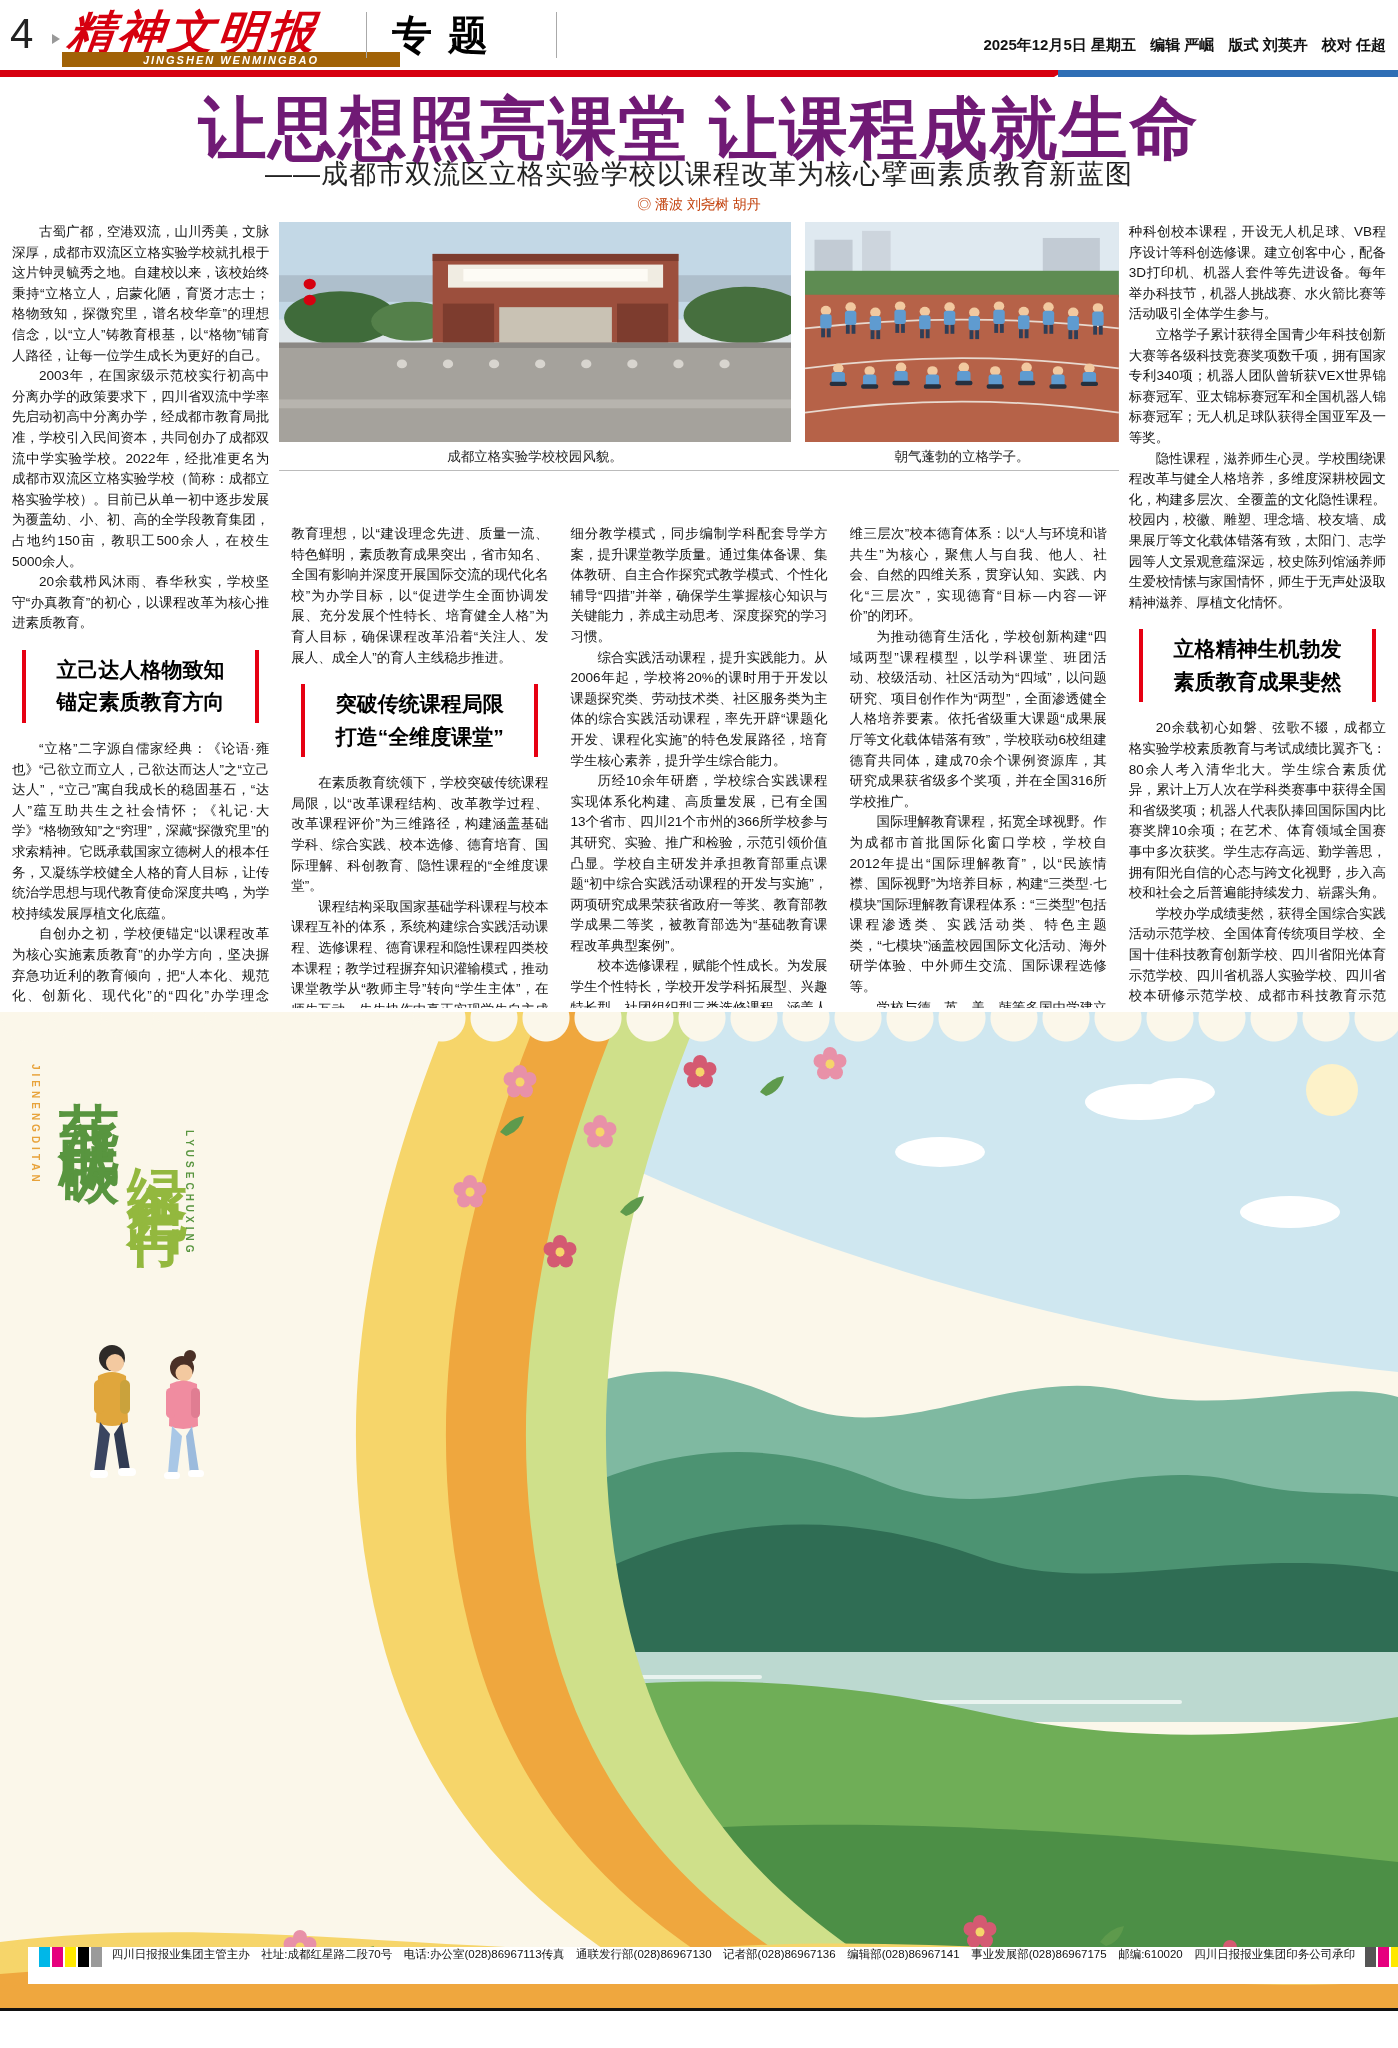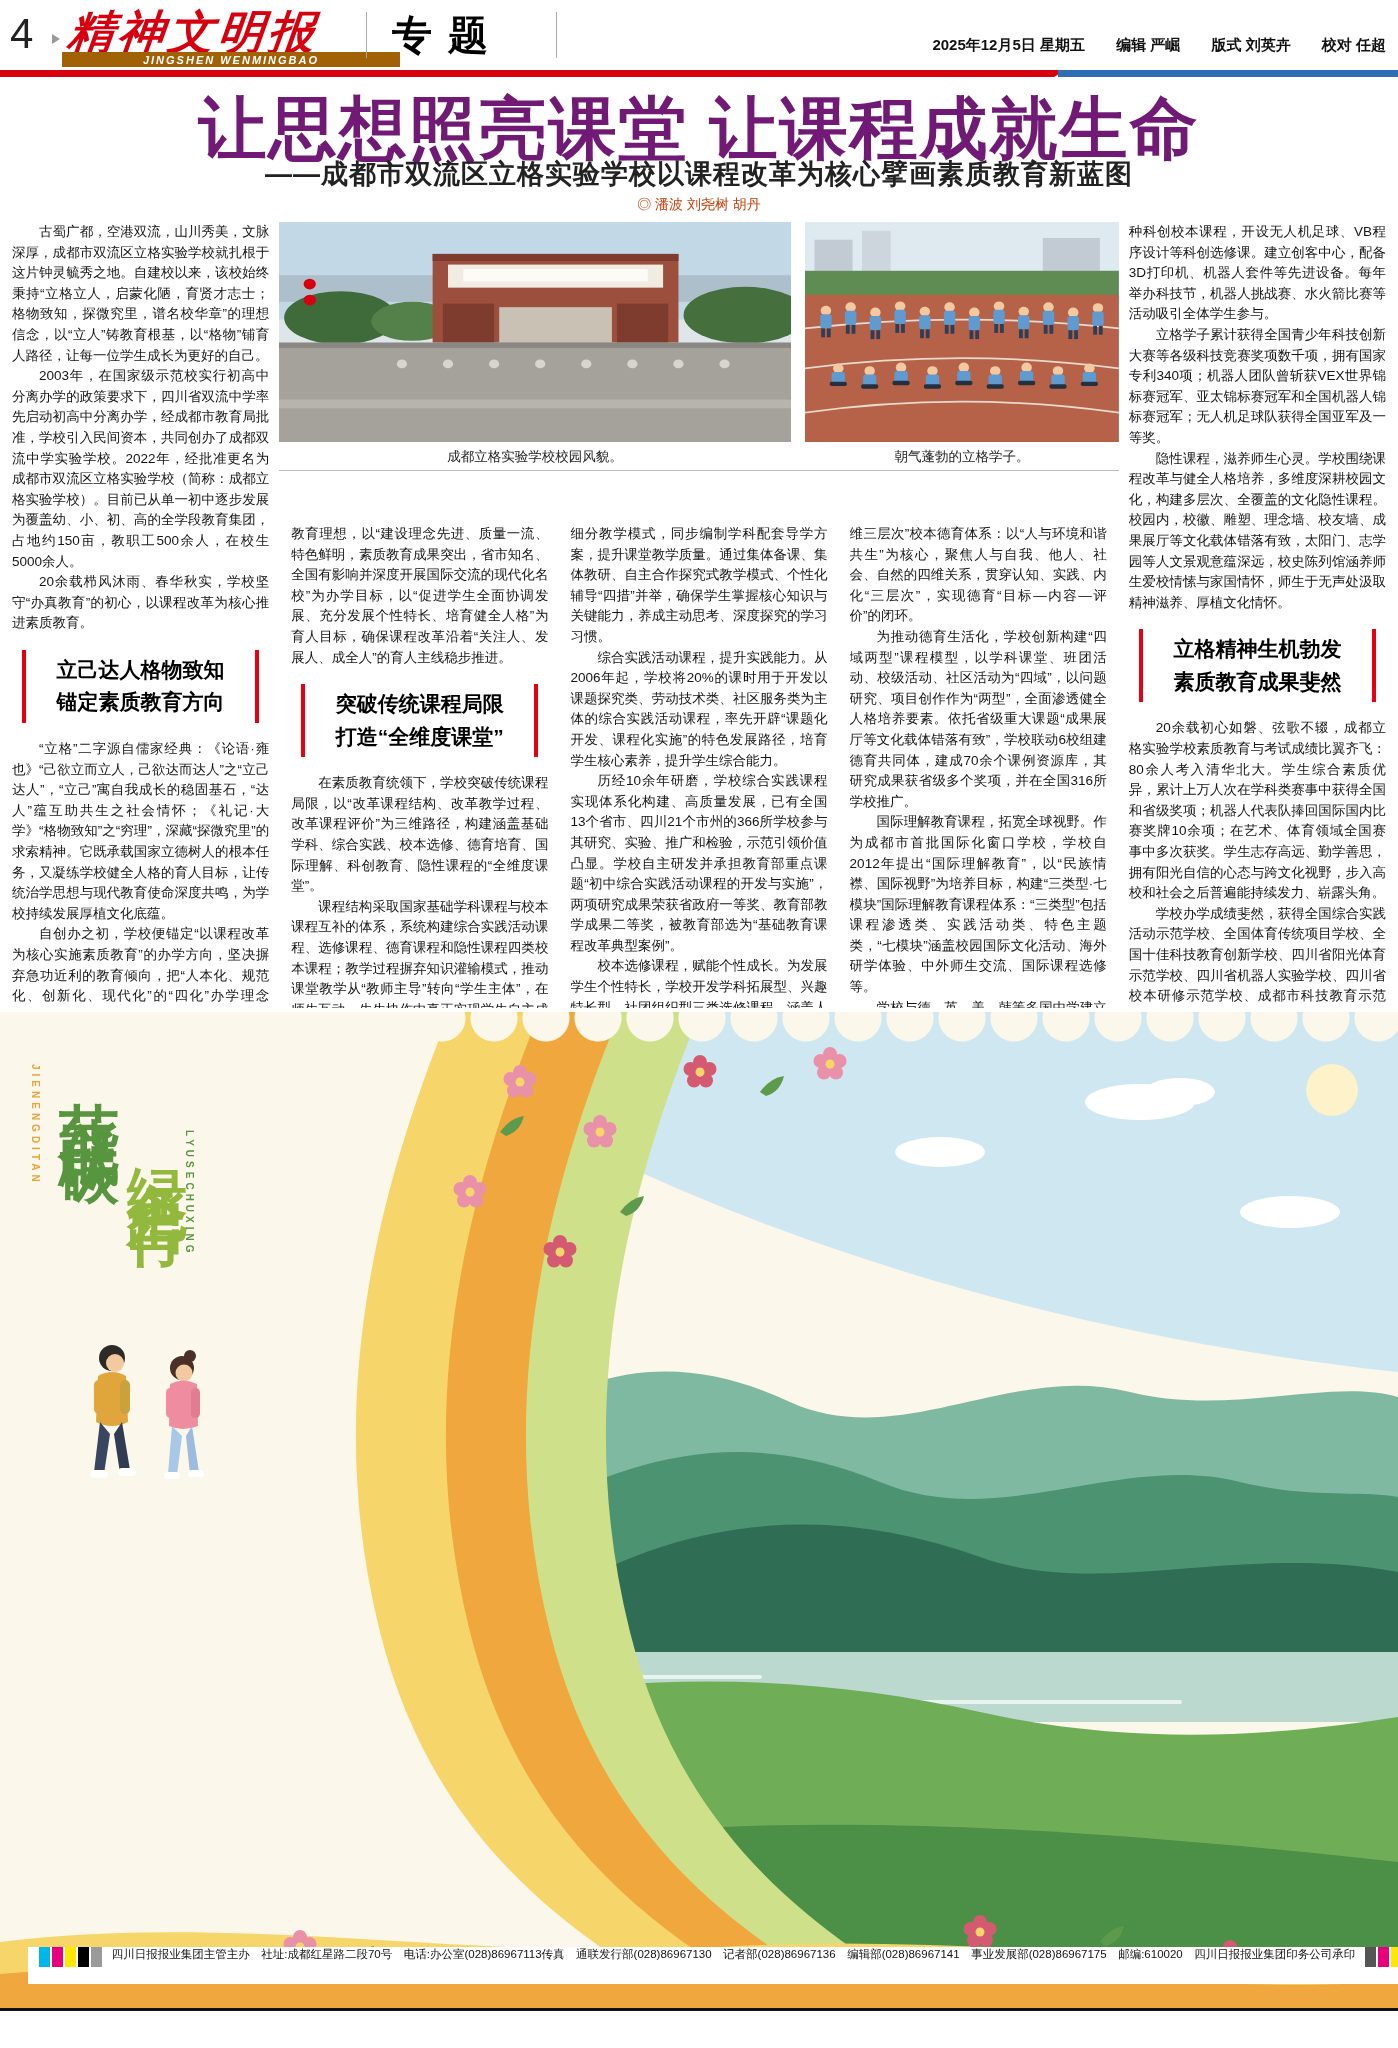--- a/index.html
+++ b/index.html
@@ -11,29 +11,29 @@
   .mast-arrow{position:absolute;left:52px;top:34px;width:0;height:0;
       border-top:5px solid transparent;border-bottom:5px solid transparent;border-left:8px solid #999;}
   .masthead{position:absolute;left:68px;top:2px;font-family:"Liberation Serif",serif;
       font-weight:900;font-style:italic;font-size:46px;color:#d6000f;letter-spacing:4px;transform:skewX(-6deg);}
   .mast-bar{position:absolute;left:62px;top:52px;width:338px;height:15px;background:#a16207;
       display:flex;align-items:center;justify-content:center;}
   .mast-bar span{color:#fff;font-style:italic;font-weight:700;font-size:11px;letter-spacing:2px;}
   .vline{position:absolute;top:12px;width:1px;height:46px;background:#aaa;}
   .section-name{position:absolute;left:392px;top:8px;font-size:40px;font-weight:900;letter-spacing:16px;color:#000;}
   .dateline{position:absolute;right:12px;top:36px;font-size:15px;font-weight:700;color:#111;}
-  .dateline span{margin-left:27px;}
+  .dateline span{margin-left:10px;}
   .hdr-rule-red{position:absolute;top:70px;left:0;width:1066px;height:7px;background:#d6000f;
       clip-path:polygon(0 0,100% 0,calc(100% - 12px) 100%,0 100%);}
   .hdr-rule-blue{position:absolute;top:70px;left:1058px;right:0;height:7px;background:#2f6eb5;}
   
   .headline{position:absolute;top:84px;left:0;width:100%;text-align:center;font-size:68px;
       font-weight:900;letter-spacing:2px;color:#701a75;}
   .subheadline{position:absolute;top:156px;left:0;width:100%;text-align:center;font-size:27px;
-      font-weight:700;color:#222;letter-spacing:1px;}
+      font-weight:400;color:#222;letter-spacing:1px;}
   .byline{position:absolute;top:196px;left:0;width:100%;text-align:center;font-size:14px;color:#c2410c;}
   
   .article{position:absolute;top:222px;left:12px;width:1374px;height:786px;display:flex;gap:22px;}
   .col{flex:1;overflow:hidden;font-size:13.5px;line-height:20.6px;text-align:justify;color:#141414;}
   .col p{margin:0;text-indent:2em;}
   .col p.cont{text-indent:0;}
   .subhead{margin:16px 10px;padding:4px 12px;border-left:4px solid #e60012;border-right:4px solid #e60012;
       text-align:center;font-size:21px;font-weight:900;line-height:1.55;color:#000;}
   .spacer{height:302px;}
   .photo-strip{position:absolute;left:267px;top:0;width:840px;height:249px;display:flex;gap:14px;

